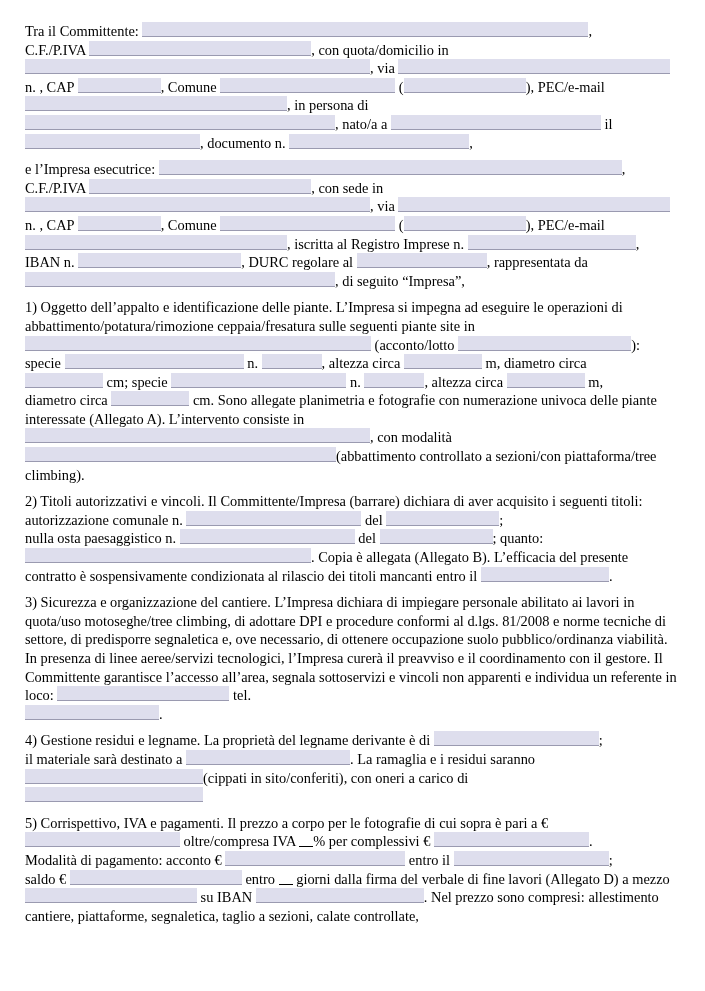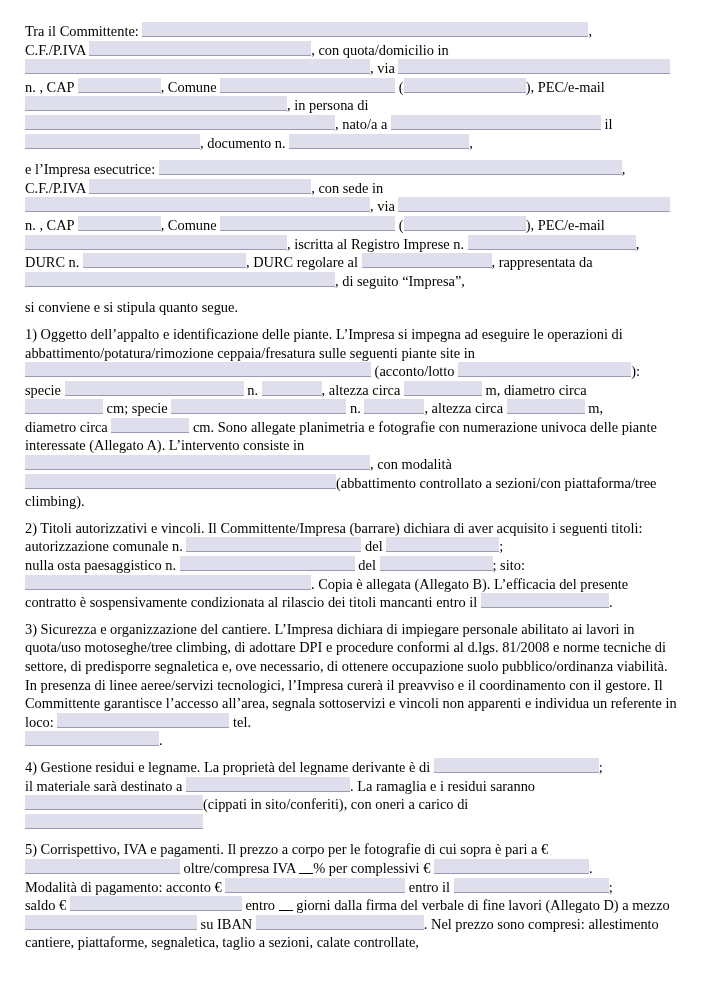--- a/index.html
+++ b/index.html
@@ -71,35 +71,34 @@
     <br><span>n. , CAP</span> <span class="blank" style="width:83px"></span><span>, Comune</span> <span class="blank" style="width:175px"></span> <span>(</span><span class="blank" style="width:122px"></span><span>), PEC/e-mail</span>
     <br><span class="blank" style="width:262px"></span><span>, in persona di</span>
     <br><span class="blank" style="width:310px"></span><span>, nato/a a</span> <span class="blank" style="width:210px"></span> <span>il</span>
     <br><span class="blank" style="width:175px"></span><span>, documento n.</span> <span class="blank" style="width:180px"></span><span>,</span></p>
 
     <p class="para gap"><span>e l’Impresa esecutrice:</span> <span class="blank" style="width:463px"></span><span>,</span>
     <br><span>C.F./P.IVA</span> <span class="blank" style="width:222px"></span><span>, con sede in</span>
     <br><span class="blank" style="width:345px"></span><span>, via</span> <span class="blank" style="width:272px"></span>
     <br><span>n. , CAP</span> <span class="blank" style="width:83px"></span><span>, Comune</span> <span class="blank" style="width:175px"></span> <span>(</span><span class="blank" style="width:122px"></span><span>), PEC/e-mail</span>
     <br><span class="blank" style="width:262px"></span><span>, iscritta al Registro Imprese n.</span> <span class="blank" style="width:168px"></span><span>,</span>
-    <br><span>DURC n.</span> <span class="blank" style="width:163px"></span><span>, DURC regolare al</span> <span class="blank" style="width:130px"></span><span>, rappresentata da</span>
+    <br><span>IBAN n.</span> <span class="blank" style="width:163px"></span><span>, DURC regolare al</span> <span class="blank" style="width:130px"></span><span>, rappresentata da</span>
     <br><span class="blank" style="width:310px"></span><span>, di seguito “Impresa”,</span></p>
 
-    <p class="para gap"><span>si conviene e si stipula quanto segue.</span></p>
 
     <p class="para gap"><span>1)</span> <span>Oggetto dell’appalto e identificazione delle piante.</span><span> L’Impresa si impegna ad eseguire le operazioni di abbattimento/potatura/rimozione ceppaia/fresatura sulle seguenti piante site in</span>
     <br><span class="blank" style="width:346px"></span> <span>(acconto/lotto</span> <span class="blank" style="width:173px"></span><span>):</span>
     <br><span>specie</span> <span class="blank" style="width:179px"></span> <span>n.</span> <span class="blank" style="width:60px"></span><span>, altezza circa</span> <span class="blank" style="width:78px"></span> <span>m, diametro circa</span>
     <br><span class="blank" style="width:78px"></span> <span>cm; specie</span> <span class="blank" style="width:175px"></span> <span>n.</span> <span class="blank" style="width:60px"></span><span>, altezza circa</span> <span class="blank" style="width:78px"></span> <span>m,</span>
     <br><span>diametro circa</span> <span class="blank" style="width:78px"></span> <span>cm. Sono allegate planimetria e fotografie con numerazione univoca delle piante interessate (Allegato A). L’intervento consiste in</span>
     <br><span class="blank" style="width:345px"></span><span>, con modalità</span>
     <br><span class="blank" style="width:311px"></span><span>(abbattimento controllato a sezioni/con piattaforma/tree climbing).</span></p>
 
     <p class="para gap"><span>2)</span> <span>Titoli autorizzativi e vincoli.</span><span> Il Committente/Impresa (barrare) dichiara di aver acquisito i seguenti titoli: autorizzazione comunale n.</span> <span class="blank" style="width:175px"></span> <span>del</span> <span class="blank" style="width:113px"></span><span>;</span>
-    <br><span>nulla osta paesaggistico n.</span> <span class="blank" style="width:175px"></span> <span>del</span> <span class="blank" style="width:113px"></span><span>; sito:</span>
+    <br><span>nulla osta paesaggistico n.</span> <span class="blank" style="width:175px"></span> <span>del</span> <span class="blank" style="width:113px"></span><span>; quanto:</span>
     <br><span class="blank" style="width:286px"></span><span>. Copia è allegata (Allegato B). L’efficacia del presente contratto è sospensivamente condizionata al rilascio dei titoli mancanti entro il</span> <span class="blank" style="width:128px"></span><span>.</span></p>
 
     <p class="para gap"><span>3)</span> <span>Sicurezza e organizzazione del cantiere.</span><span> L’Impresa dichiara di impiegare personale abilitato ai lavori in quota/uso motoseghe/tree climbing, di adottare DPI e procedure conformi al d.lgs. 81/2008 e norme tecniche di settore, di predisporre segnaletica e, ove necessario, di ottenere occupazione suolo pubblico/ordinanza viabilità. In presenza di linee aeree/servizi tecnologici, l’Impresa curerà il preavviso e il coordinamento con il gestore. Il Committente garantisce l’accesso all’area, segnala sottoservizi e vincoli non apparenti e individua un referente in loco:</span> <span class="blank" style="width:172px"></span> <span>tel.</span>
     <br><span class="blank" style="width:134px"></span><span>.</span></p>
 
     <p class="para gap"><span>4)</span> <span>Gestione residui e legname.</span><span> La proprietà del legname derivante è di</span> <span class="blank" style="width:165px"></span><span>;</span>
     <br><span>il materiale sarà destinato a</span> <span class="blank" style="width:164px"></span><span>. La ramaglia e i residui saranno</span>
     <br><span class="blank" style="width:178px"></span><span>(cippati in sito/conferiti), con oneri a carico di</span>
     <br><span class="blank" style="width:178px"></span></p>
 

